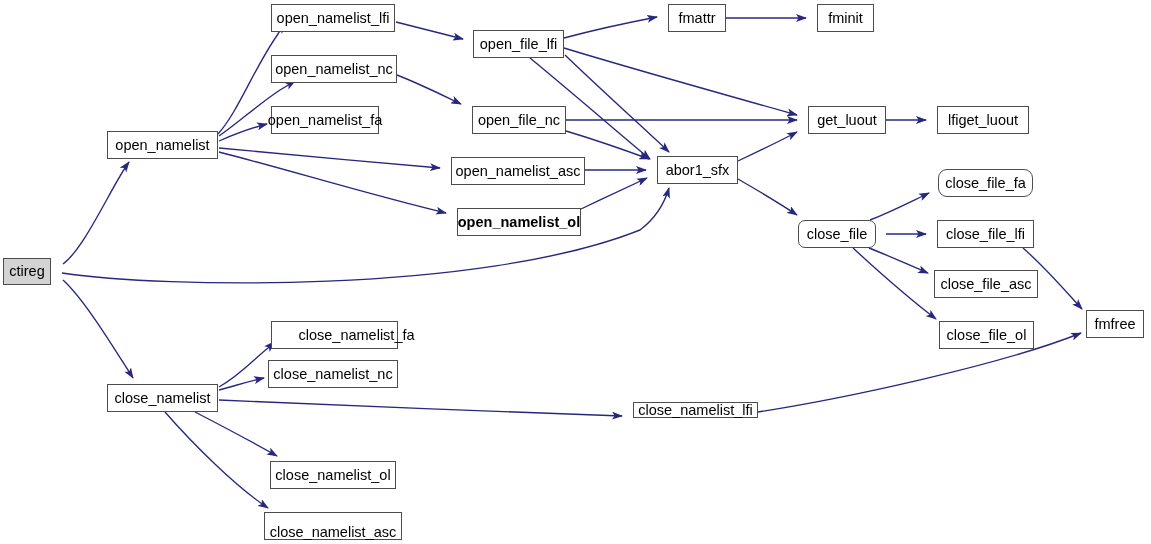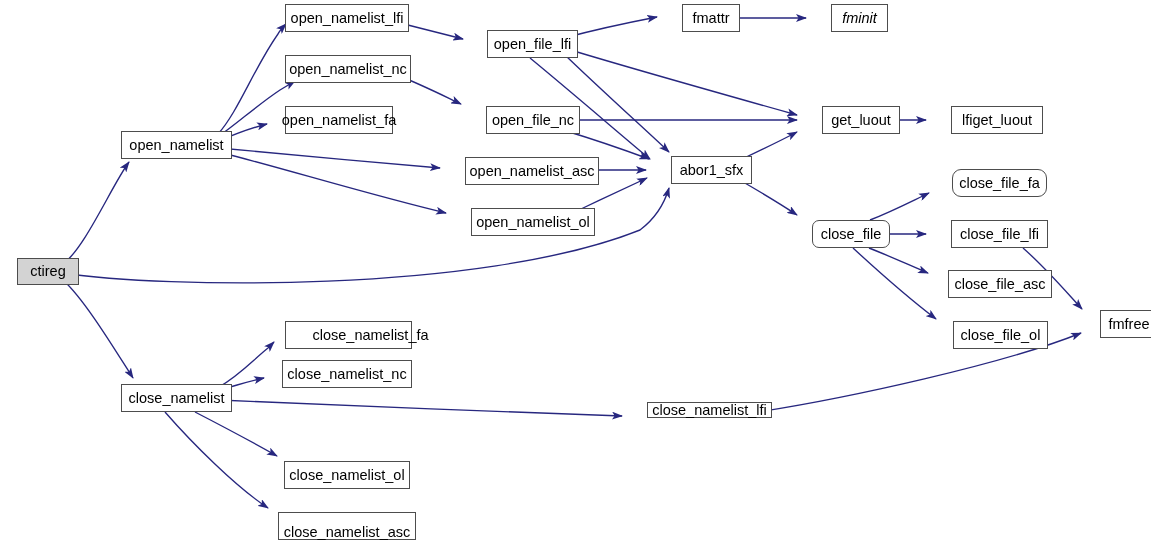--- a/index.html
+++ b/index.html
@@ -30,21 +30,20 @@
     border: 1px solid #4d4d4d;
     background: #ffffff;
     color: #000000;
     font-size: 14.5px;
     line-height: 1;
     display: flex;
     align-items: center;
     justify-content: center;
     white-space: nowrap;
     letter-spacing: 0px;
-    margin-left: 14px;
   }
   .node.current {
     background: #d3d3d3;
   }
   .node-label {
     display: block;
     padding: 0 2px;
     transform: translateY(-0.5px);
   }
 </style>
@@ -90,51 +89,51 @@
         <path d="M219,387 C240,375 253,360 268,348 C270,346 272,344 274,342"></path>
         <path d="M219,390 C238,385 246,382 264,378"></path>
         <path d="M219,400 C320,405 510,412 622,416"></path>
         <path d="M195,412 C226,428 254,443 277,456"></path>
         <path d="M165,412 C192,443 236,487 268,508"></path>
         <path d="M758,412 C848,398 1004,364 1081,333"></path>
       </g>
   </svg>
 
   <div id="nodes">
-      <div class="node current" style="left: 3px; top: 258px; width: 62px; height: 27px;">
+      <div class="node current" style="left: 3px; top: 258px; width: 48px; height: 27px;">
         <span class="node-label">ctireg</span>
       </div>
       <div class="node" style="left: 107px; top: 131px; width: 111px; height: 28px;">
         <span class="node-label">open_namelist</span>
       </div>
       <div class="node" style="left: 271px; top: 4px; width: 124px; height: 28px;">
         <span class="node-label">open_namelist_lfi</span>
       </div>
       <div class="node" style="left: 271px; top: 55px; width: 126px; height: 28px;">
         <span class="node-label">open_namelist_nc</span>
       </div>
       <div class="node" style="left: 271px; top: 106px; width: 108px; height: 28px;">
         <span class="node-label">open_namelist_fa</span>
       </div>
       <div class="node" style="left: 451px; top: 157px; width: 134px; height: 28px;">
         <span class="node-label">open_namelist_asc</span>
       </div>
-      <div class="node" style="left: 457px; top: 208px; width: 124px; height: 28px;">
+      <div class="node" style="left: 457px; top: 208px; width: 124px; height: 28px; font-weight: bold;">
         <span class="node-label">open_namelist_ol</span>
       </div>
       <div class="node" style="left: 473px; top: 30px; width: 91px; height: 28px;">
         <span class="node-label">open_file_lfi</span>
       </div>
       <div class="node" style="left: 472px; top: 106px; width: 94px; height: 28px;">
         <span class="node-label">open_file_nc</span>
       </div>
       <div class="node" style="left: 668px; top: 4px; width: 58px; height: 28px;">
         <span class="node-label">fmattr</span>
       </div>
-      <div class="node" style="left: 817px; top: 4px; width: 57px; height: 28px; font-style: italic;">
+      <div class="node" style="left: 817px; top: 4px; width: 57px; height: 28px;">
         <span class="node-label">fminit</span>
       </div>
       <div class="node" style="left: 657px; top: 156px; width: 81px; height: 28px;">
         <span class="node-label">abor1_sfx</span>
       </div>
       <div class="node" style="left: 808px; top: 106px; width: 78px; height: 28px;">
         <span class="node-label">get_luout</span>
       </div>
       <div class="node" style="left: 937px; top: 106px; width: 92px; height: 28px;">
         <span class="node-label">lfiget_luout</span>

